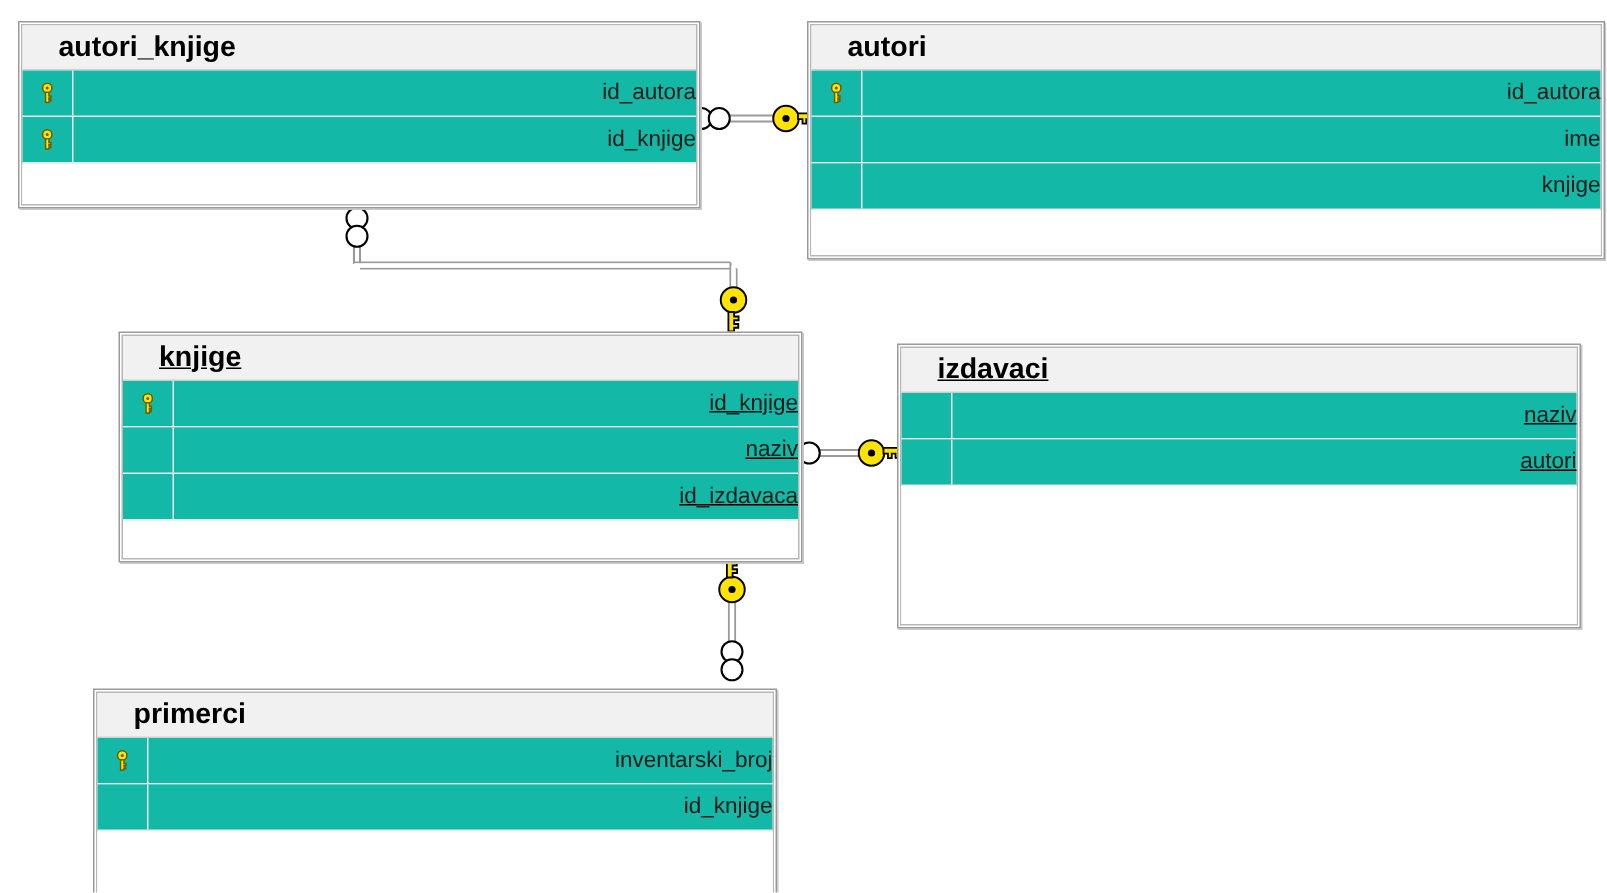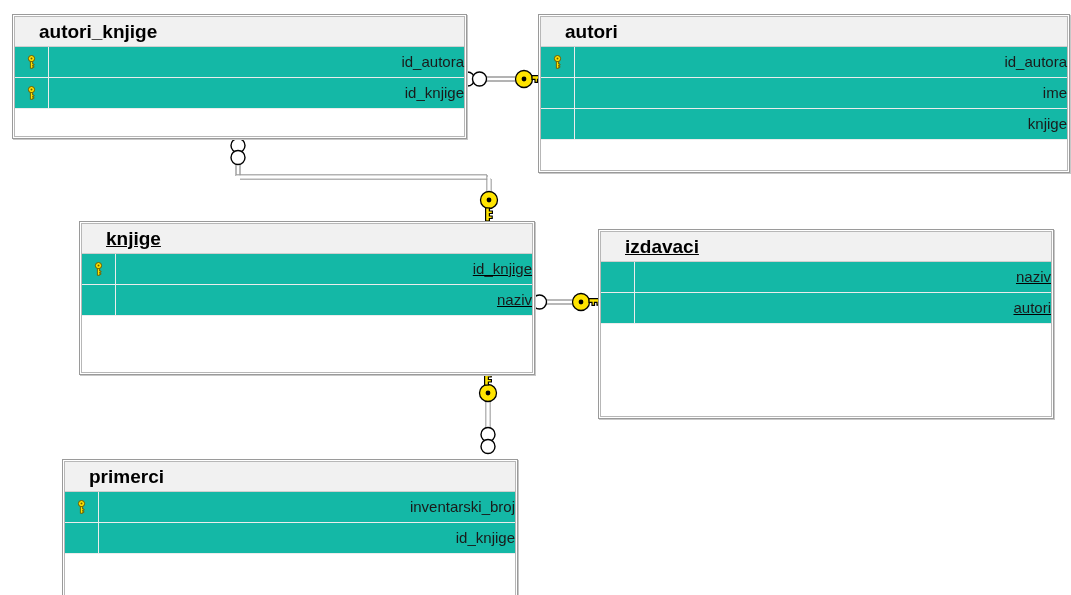--- a/index.html
+++ b/index.html
@@ -273,20 +273,24 @@
                 <path d="M4.4 6.6 L6.6 6.6 L6.6 9 L8 9 L8 10.2 L6.6 10.2 L6.6 11.3 L7.9 11.3 L7.9 12.4 L6.6 12.4 L6.6 13.3 L4.4 13.3 Z" fill="#ffe400" stroke="#6b5a00" stroke-width="0.9" stroke-linejoin="miter"></path>
               </svg>
             </span>
           </div>
           <span class="col-name">id_knjige</span>
         </div>
         <div class="col-row">
           <div class="col-keycell"></div>
           <span class="col-name">naziv</span>
         </div>
+        <div class="col-row">
+          <div class="col-keycell"></div>
+          <span class="col-name">id_izdavaca</span>
+        </div>
         <div class="filler-row"></div>
       </div>
     </div>
   </div>
 
   <div class="entity" style="left:598px; top:229px; width:456px; height:190px;text-decoration:underline;">
     <div class="entity-inner">
       <div class="entity-header">
         <span class="entity-title">izdavaci</span>
       </div>

